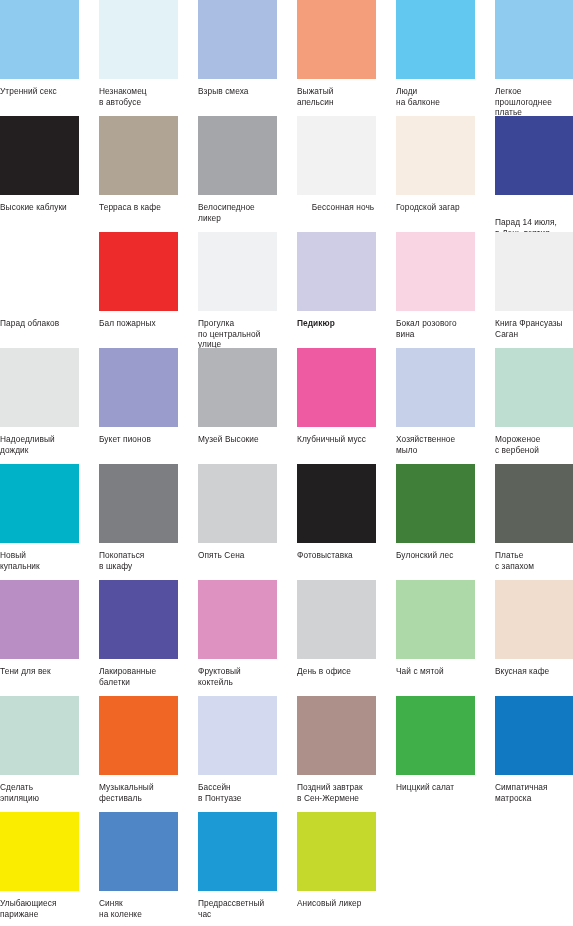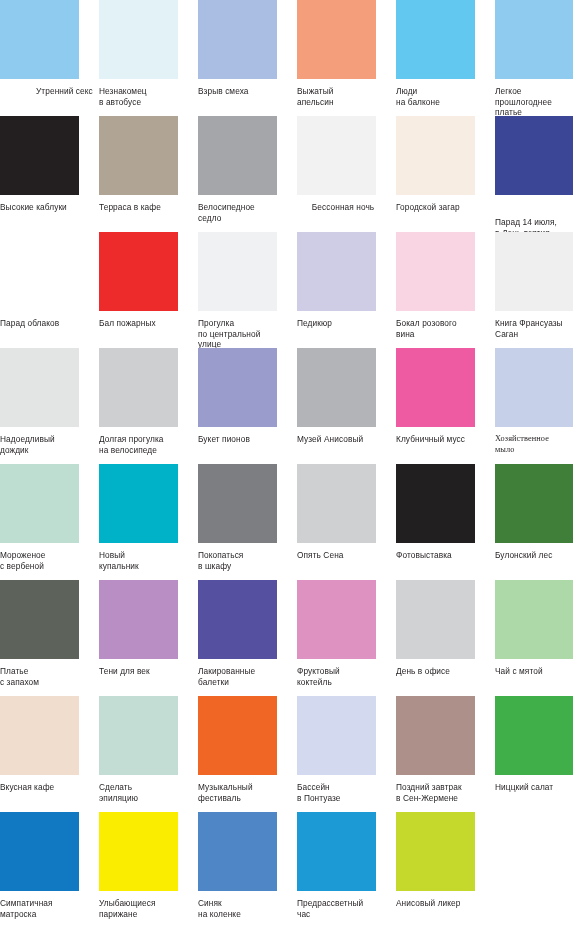--- a/index.html
+++ b/index.html
@@ -46,21 +46,21 @@
     white-space: pre-line;
     width: 92px;
   }
 </style>
 </head>
 <body style="background: rgb(255, 255, 255);">
 
 <div id="palette-grid">
     <div class="swatch-cell">
       <div class="swatch-chip" style="background-color: rgb(143, 203, 238);"></div>
-      <div class="swatch-label" style="color: rgb(35, 31, 32); margin-left: 36px;">Утренний секс</div>
+      <div class="swatch-label" style="color: rgb(35, 31, 32);">Утренний секс</div>
     </div>
     <div class="swatch-cell">
       <div class="swatch-chip" style="background-color: rgb(227, 242, 247);"></div>
       <div class="swatch-label" style="color: rgb(35, 31, 32);">Незнакомец
 в автобусе</div>
     </div>
     <div class="swatch-cell">
       <div class="swatch-chip" style="background-color: rgb(169, 190, 226);"></div>
       <div class="swatch-label" style="color: rgb(35, 31, 32);">Взрыв смеха</div>
     </div>
@@ -84,21 +84,21 @@
       <div class="swatch-chip" style="background-color: rgb(35, 31, 32);"></div>
       <div class="swatch-label" style="color: rgb(35, 31, 32);">Высокие каблуки</div>
     </div>
     <div class="swatch-cell">
       <div class="swatch-chip" style="background-color: rgb(176, 164, 149);"></div>
       <div class="swatch-label" style="color: rgb(35, 31, 32);">Терраса в кафе</div>
     </div>
     <div class="swatch-cell">
       <div class="swatch-chip" style="background-color: rgb(164, 166, 170);"></div>
       <div class="swatch-label" style="color: rgb(35, 31, 32);">Велосипедное
-седло</div>
+ликер</div>
     </div>
     <div class="swatch-cell">
       <div class="swatch-chip" style="background-color: rgb(242, 242, 242);"></div>
       <div class="swatch-label" style="color: rgb(35, 31, 32); text-align: center;">Бессонная ночь</div>
     </div>
     <div class="swatch-cell">
       <div class="swatch-chip" style="background-color: rgb(247, 237, 227);"></div>
       <div class="swatch-label" style="color: rgb(35, 31, 32);">Городской загар</div>
     </div>
     <div class="swatch-cell">
@@ -116,57 +116,52 @@
       <div class="swatch-label" style="color: rgb(35, 31, 32);">Бал пожарных</div>
     </div>
     <div class="swatch-cell">
       <div class="swatch-chip" style="background-color: rgb(240, 241, 242);"></div>
       <div class="swatch-label" style="color: rgb(35, 31, 32);">Прогулка
 по центральной
 улице</div>
     </div>
     <div class="swatch-cell">
       <div class="swatch-chip" style="background-color: rgb(207, 205, 230);"></div>
-      <div class="swatch-label" style="color: rgb(35, 31, 32);">Педикюр</div>
+      <div class="swatch-label" style="color: rgb(35, 31, 32); font-weight: bold;">Педикюр</div>
     </div>
     <div class="swatch-cell">
       <div class="swatch-chip" style="background-color: rgb(249, 213, 227);"></div>
       <div class="swatch-label" style="color: rgb(35, 31, 32);">Бокал розового
 вина</div>
     </div>
     <div class="swatch-cell">
       <div class="swatch-chip" style="background-color: rgb(239, 239, 239);"></div>
       <div class="swatch-label" style="color: rgb(35, 31, 32);">Книга Франсуазы
 Саган</div>
     </div>
     <div class="swatch-cell">
       <div class="swatch-chip" style="background-color: rgb(227, 229, 228);"></div>
       <div class="swatch-label" style="color: rgb(35, 31, 32);">Надоедливый
 дождик</div>
     </div>
     <div class="swatch-cell">
-      <div class="swatch-chip" style="background-color: rgb(206, 207, 209);"></div>
-      <div class="swatch-label" style="color: rgb(35, 31, 32);">Долгая прогулка
-на велосипеде</div>
-    </div>
-    <div class="swatch-cell">
       <div class="swatch-chip" style="background-color: rgb(154, 156, 203);"></div>
       <div class="swatch-label" style="color: rgb(35, 31, 32);">Букет пионов</div>
     </div>
     <div class="swatch-cell">
       <div class="swatch-chip" style="background-color: rgb(179, 180, 184);"></div>
-      <div class="swatch-label" style="color: rgb(35, 31, 32);">Музей Анисовый</div>
+      <div class="swatch-label" style="color: rgb(35, 31, 32);">Музей Высокие</div>
     </div>
     <div class="swatch-cell">
       <div class="swatch-chip" style="background-color: rgb(238, 91, 162);"></div>
       <div class="swatch-label" style="color: rgb(35, 31, 32);">Клубничный мусс</div>
     </div>
     <div class="swatch-cell">
       <div class="swatch-chip" style="background-color: rgb(198, 208, 232);"></div>
-      <div class="swatch-label" style="color: rgb(35, 31, 32); font-family: Liberation Serif, serif;">Хозяйственное
+      <div class="swatch-label" style="color: rgb(35, 31, 32);">Хозяйственное
 мыло</div>
     </div>
     <div class="swatch-cell">
       <div class="swatch-chip" style="background-color: rgb(191, 222, 210);"></div>
       <div class="swatch-label" style="color: rgb(35, 31, 32);">Мороженое
 с вербеной</div>
     </div>
     <div class="swatch-cell">
       <div class="swatch-chip" style="background-color: rgb(0, 178, 200);"></div>
       <div class="swatch-label" style="color: rgb(35, 31, 32);">Новый

